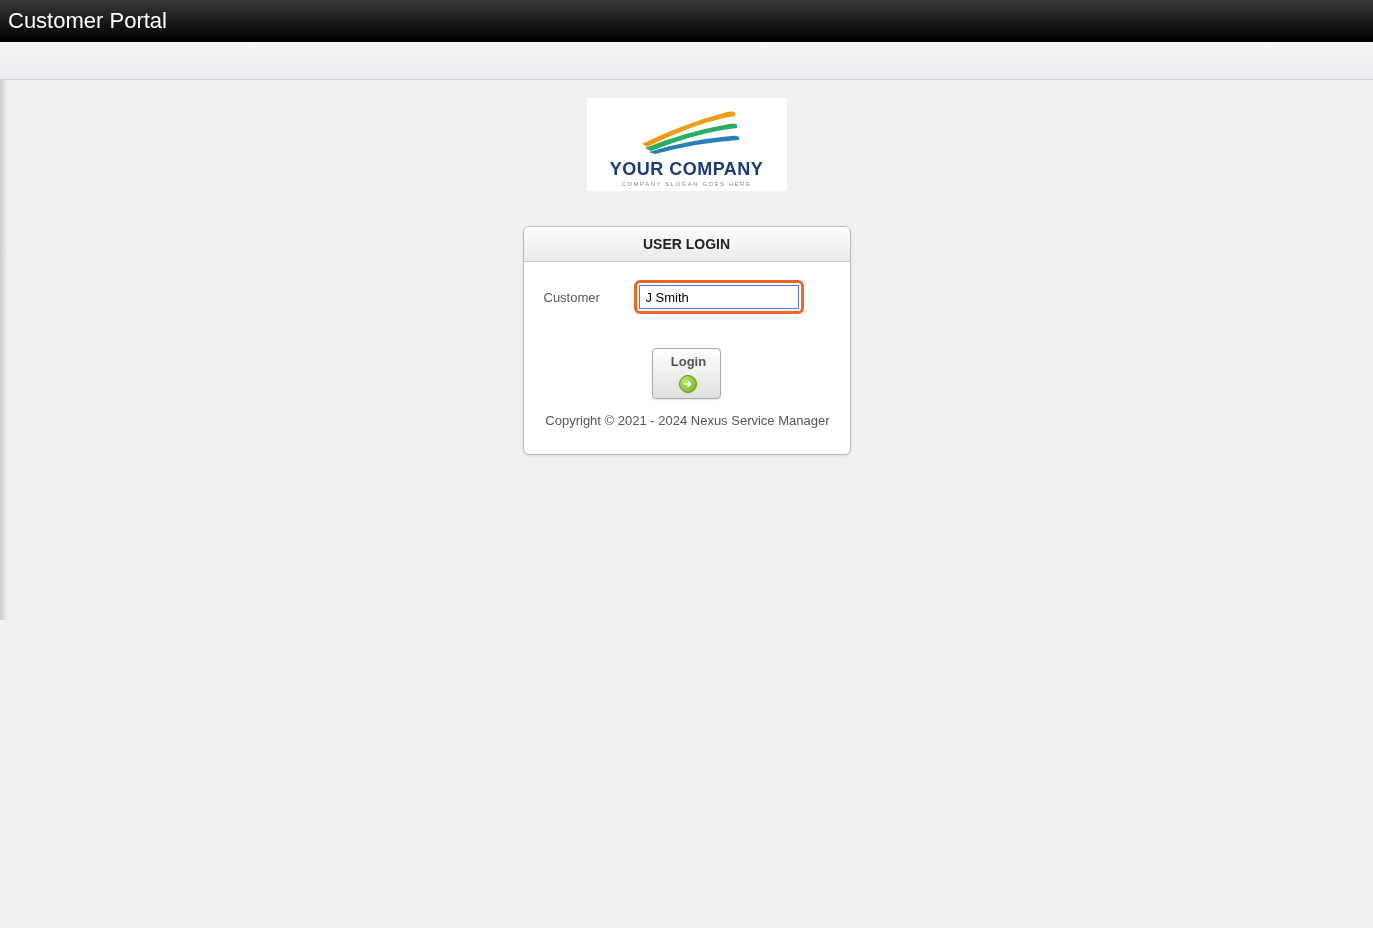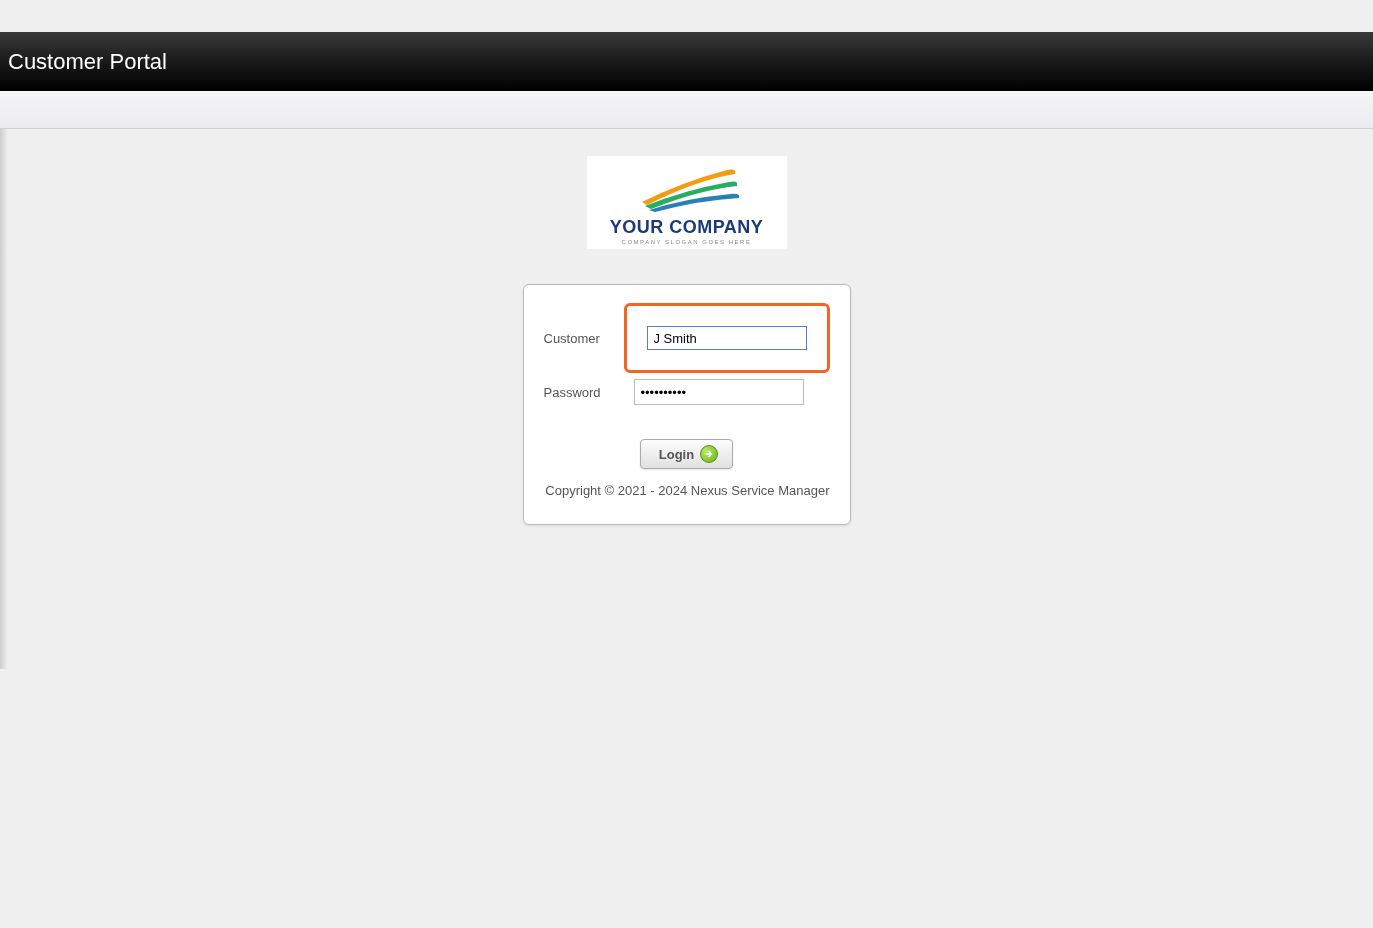--- a/index.html
+++ b/index.html
@@ -9,26 +9,25 @@
     }
     body {
       font-family: Arial, Helvetica, sans-serif;
       background: #f0f0f0;
       width: 1373px;
       height: 928px;
       overflow: hidden;
     }
     .header-bar {
       width: 100%;
-      height: 59px;
+      height: 42px;
       background: linear-gradient(to bottom, #3a3a3a 0%, #1a1a1a 50%, #000 100%);
       display: flex;
       align-items: center;
       padding-left: 8px;
-      margin-top: 32px;
     }
     .header-title {
       color: #fff;
       font-size: 22px;
       font-weight: normal;
     }
     .sub-header {
       width: 100%;
       height: 38px;
       background: linear-gradient(to bottom, #f5f5f7 0%, #ececf0 100%);
@@ -111,21 +110,21 @@
       width: 170px;
       height: 26px;
       border: 1px solid #bbb;
       padding: 2px 6px;
       font-size: 13px;
       font-family: Arial, sans-serif;
     }
     .form-input-highlight {
       border: 3px solid #f26522;
       border-radius: 6px;
-      padding: 20px;
+      padding: 2px;
       display: inline-block;
     }
     .form-input-highlight .form-input {
       border: 1px solid #5b7bd6;
       outline: none;
       height: 24px;
       width: 160px;
     }
     .login-button-row {
       text-align: center;
@@ -138,20 +137,21 @@
       gap: 6px;
       background: linear-gradient(to bottom, #fdfdfd 0%, #e0e0e0 100%);
       border: 1px solid #aaa;
       border-radius: 4px;
       padding: 5px 14px 5px 18px;
       font-size: 13px;
       font-weight: bold;
       color: #555;
       cursor: pointer;
       box-shadow: 0 1px 2px rgba(0,0,0,0.1);
+      flex-direction: column;
     }
     .login-button-icon {
       width: 18px;
       height: 18px;
       border-radius: 50%;
       background: radial-gradient(circle at 30% 30%, #b6e86a, #6fb31a);
       display: flex;
       align-items: center;
       justify-content: center;
       border:1px solid #5a9010;
@@ -172,48 +172,43 @@
 
 <div class="header-bar">
   <div class="header-title">Customer Portal</div>
 </div>
 
 <div class="sub-header"></div>
 
 <div class="content-area">
   <div class="left-shadow"></div>
 
-  <div class="logo-wrap" style="width:200px;margin:17px auto;">
+  <div class="logo-wrap" style="width:200px;margin:8px auto;">
     <svg class="logo-swoosh" viewBox="0 0 120 55">
       <path d="M 15 42 Q 55 22 100 10 Q 110 8 108 14 Q 70 20 20 45 Z" fill="#f39c12"></path>
       <path d="M 18 46 Q 58 30 102 22 Q 112 20 110 26 Q 72 30 24 49 Z" fill="#27ae60"></path>
       <path d="M 22 50 Q 60 38 104 34 Q 114 33 112 38 Q 74 40 28 52 Z" fill="#2980b9"></path>
     </svg>
     <div class="logo-text-main">YOUR COMPANY</div>
     <div class="logo-text-sub">COMPANY SLOGAN GOES HERE</div>
   </div>
 
   <div class="login-panel">
+    <div class="login-panel-header">USER LOGIN</div>
     <div class="login-panel-body">
 
       <div class="form-row">
         <div class="form-label">Customer</div>
         <div class="form-input-wrap">
           <span class="form-input-highlight">
             <input type="text" class="form-input" value="J Smith" style="">
           </span>
         </div>
       </div>
 
-      <div class="form-row">
-        <div class="form-label">Password</div>
-        <div class="form-input-wrap">
-          <input type="password" class="form-input" value="••••••••••" style="">
-        </div>
-      </div>
 
       <div class="login-button-row">
         <button class="login-button">
           <span>Login</span>
           <span class="login-button-icon">
             <svg viewBox="0 0 10 10">
                 <path d="M2 5 L7 5 M5 2.5 L7.5 5 L5 7.5" stroke="#fff" stroke-width="1.5" fill="none" stroke-linecap="round" stroke-linejoin="round"></path>
               </svg>
           </span>
         </button>

